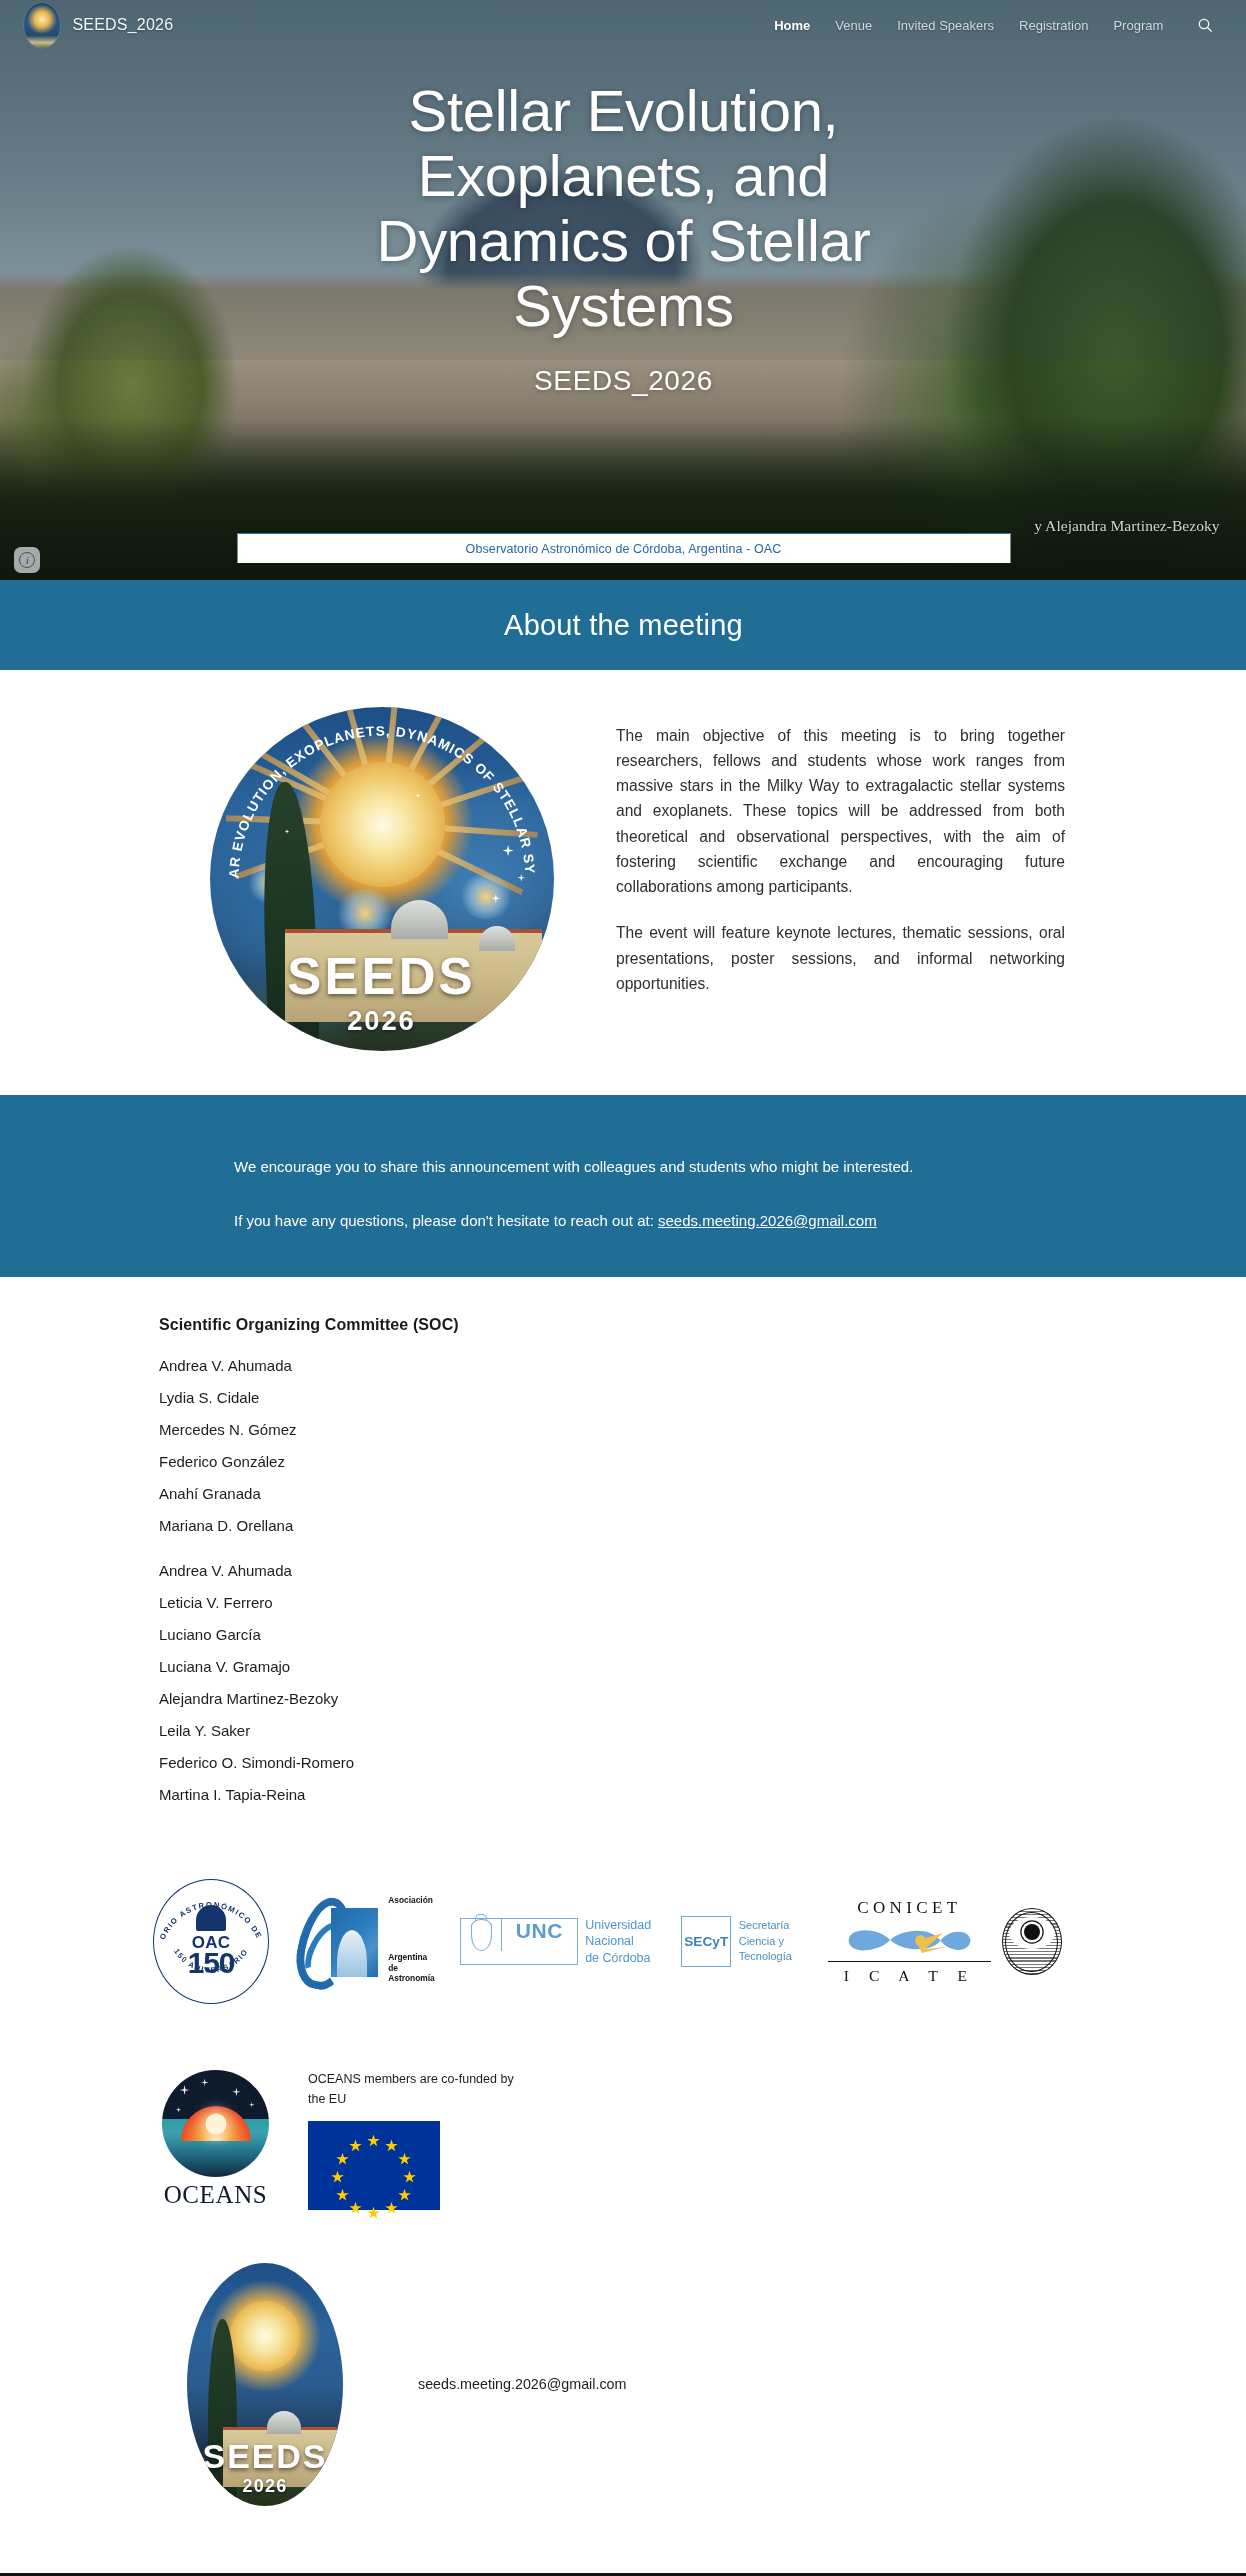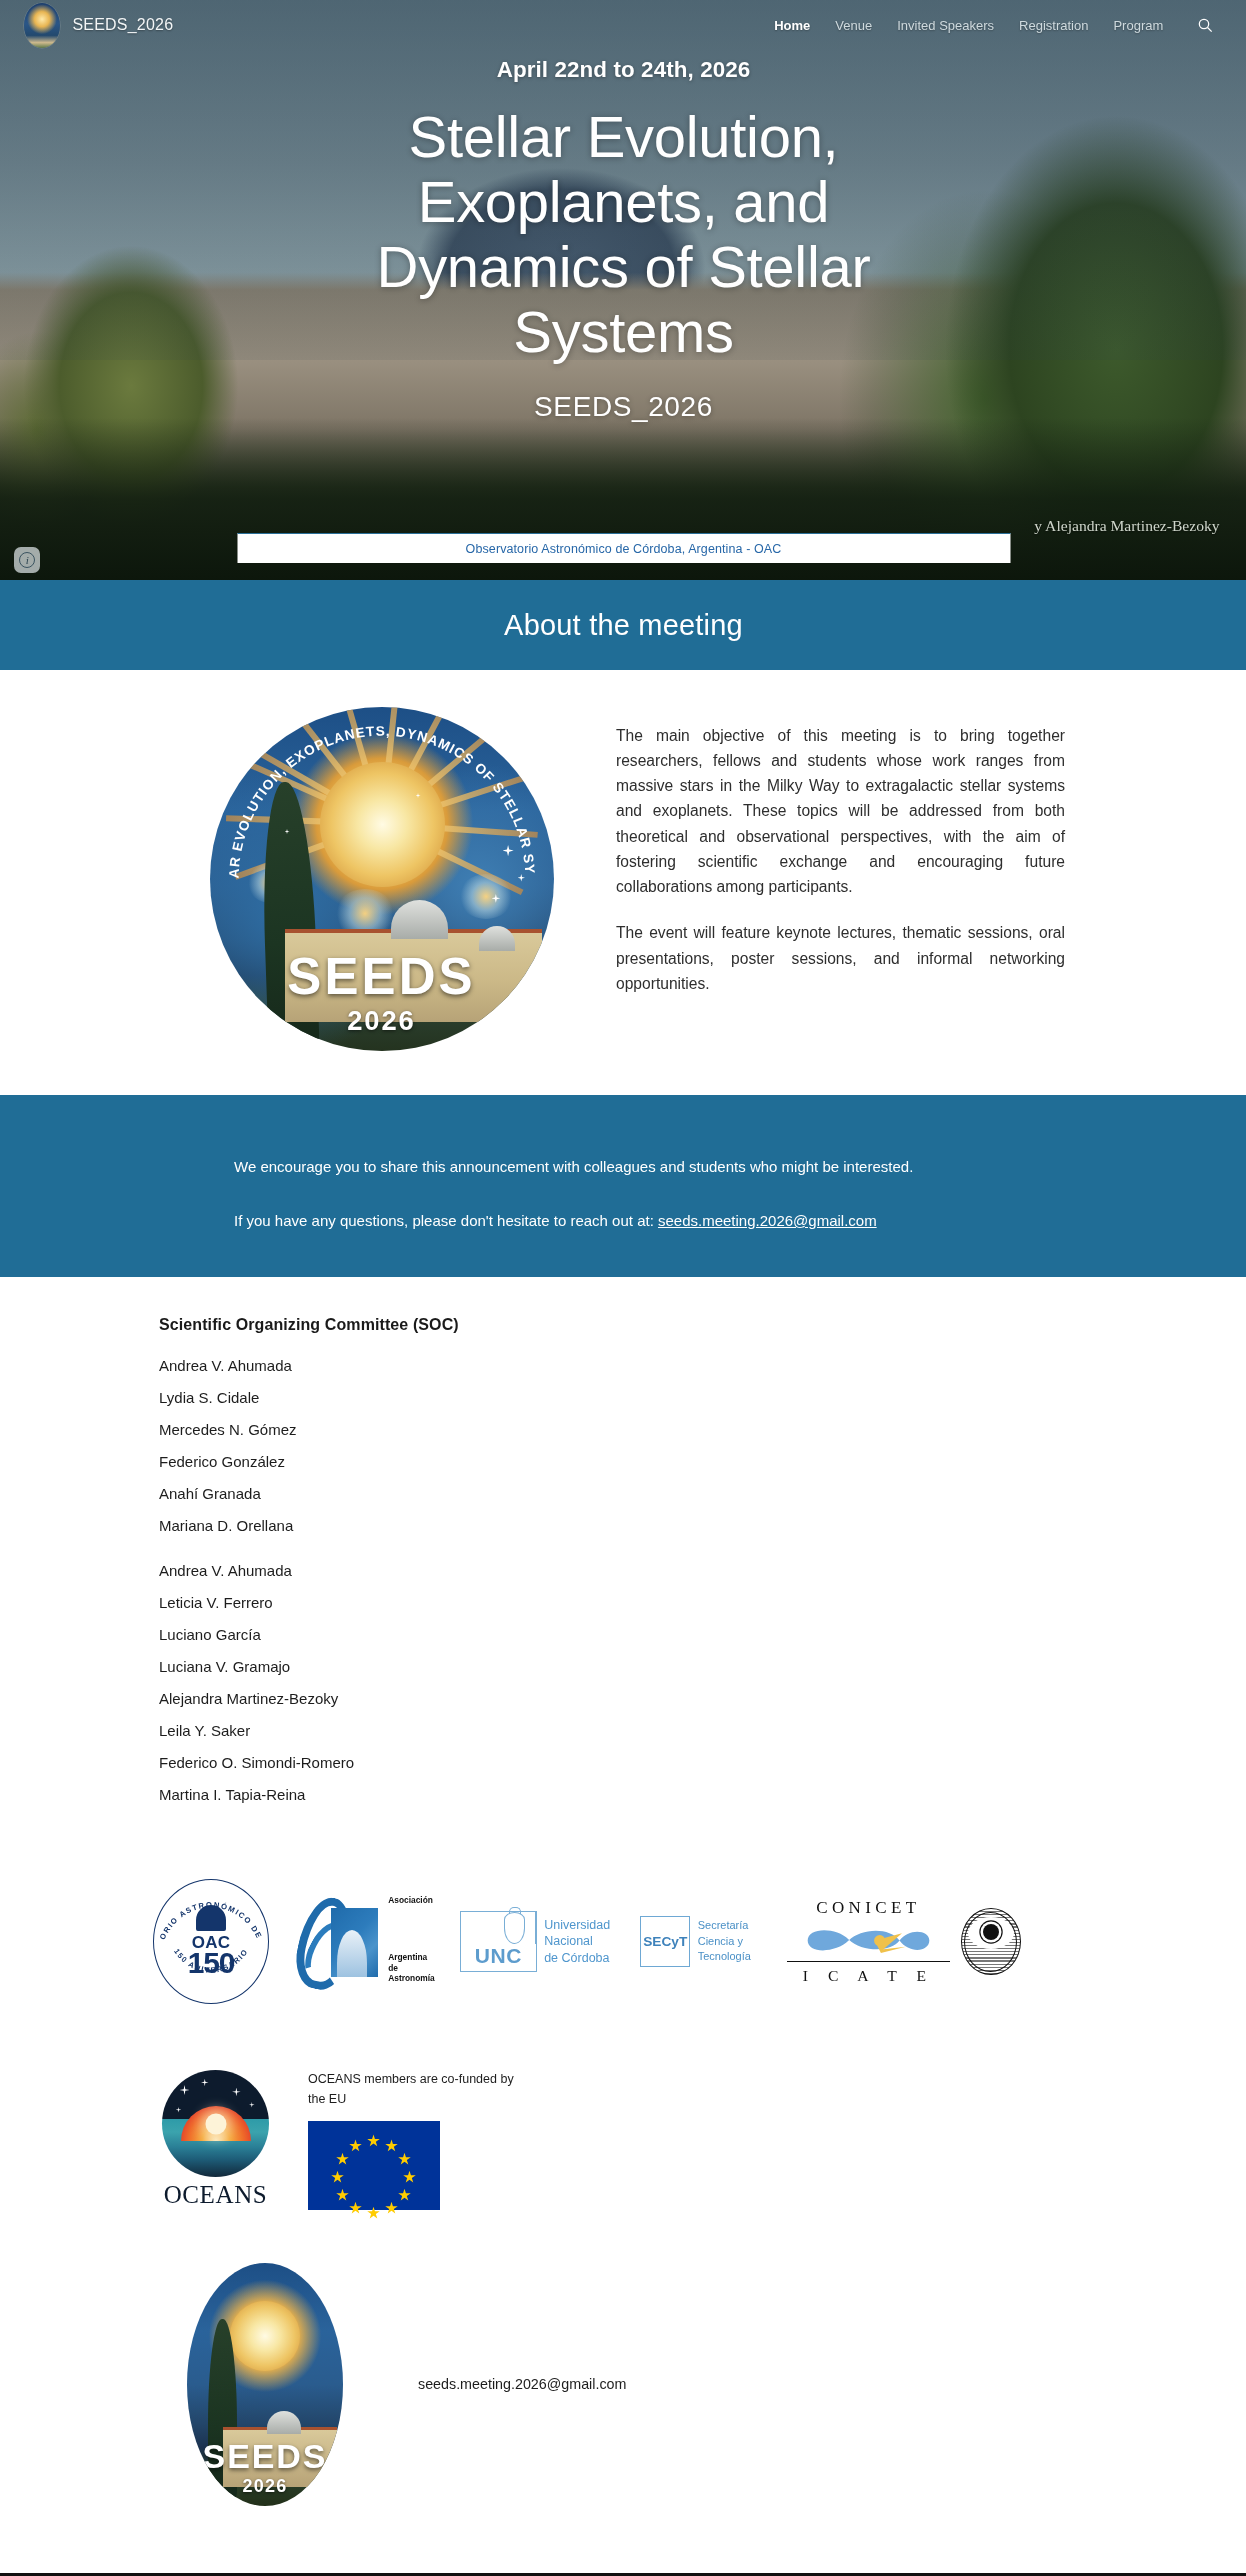--- a/index.html
+++ b/index.html
@@ -301,21 +301,21 @@
     border-radius: 50% 50% 0 0 / 70% 70% 0 0;
   }
   .logo-aaa .aaa-text {
     font-size: 8.4px; color: #111; line-height: 1.28; font-weight: 700;
     align-self: stretch; display: flex; flex-direction: column; justify-content: space-between;
     padding: 3.7px 0 7.5px; margin-left: 26px;
   }
 
   .logo-unc { flex: none; display: flex; align-items: center; gap: 7.5px; }
   .logo-unc .unc-box {
-    display: flex; align-items: flex-end; border: 1.2px solid #79aed6; height: 61px; flex-direction: column;
+    display: flex; align-items: flex-start; border: 1.2px solid #79aed6; height: 47px;
   }
   .logo-unc .unc-shield {
     width: 41px; display: flex; align-items: center; justify-content: center;
     border-right: 1.2px solid #79aed6;
   }
   .logo-unc .unc-shield-g {
     width: 21px; height: 32px; border: 1.6px solid #79aed6;
     border-radius: 10.6px 10.6px 10.6px 10.6px / 7.5px 7.5px 16px 16px;
     position: relative;
   }
@@ -474,21 +474,20 @@
         <span class="nav-search">
           <svg width="16" height="16" viewBox="0 0 24 24" fill="none" stroke="#ffffff" stroke-width="1.9">
             <circle cx="10.5" cy="10.5" r="7"></circle>
             <line x1="15.8" y1="15.8" x2="22" y2="22"></line>
           </svg>
         </span>
       </div>
     </div>
 
     <div class="hero-text">
-      <div class="hero-date">April 22nd to 24th, 2026</div>
       <h1 class="hero-heading">Stellar Evolution, Exoplanets, and Dynamics of Stellar Systems</h1>
       <div class="hero-sub">SEEDS_2026</div>
     </div>
 
     <div class="photo-credit">y Alejandra Martinez-Bezoky</div>
 
     <div class="hero-venue-box">
       <a href="#">Observatorio Astronómico de Córdoba, Argentina - OAC</a>
     </div>
 

